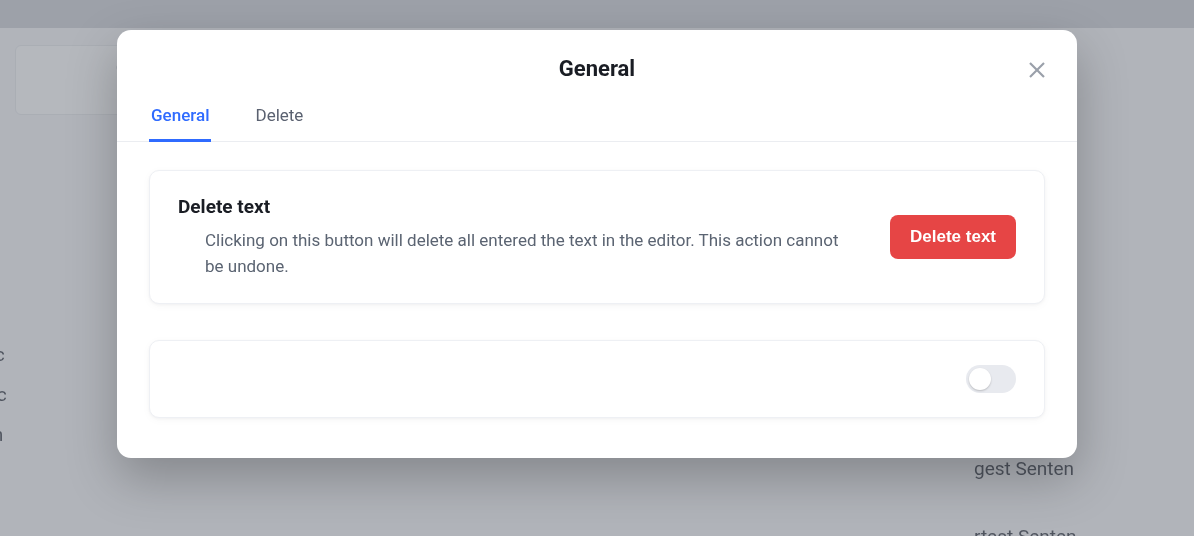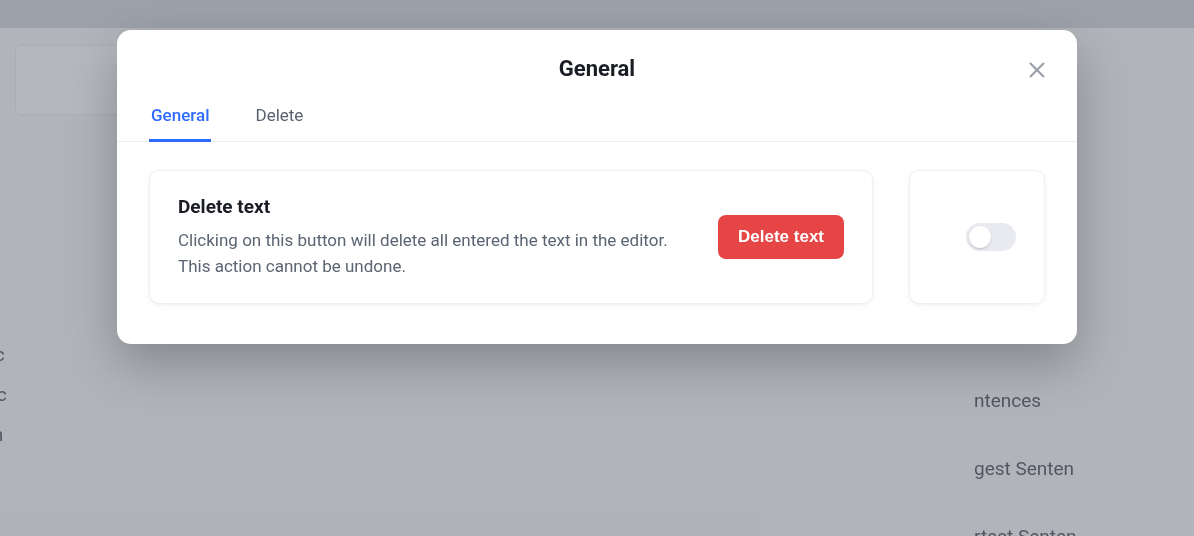--- a/index.html
+++ b/index.html
@@ -99,21 +99,21 @@
   }
   .tab.active {
     color: #2f6bff;
     border-bottom-color: #2f6bff;
     font-weight: 500;
   }
 
   .panel-area {
     padding: 28px 32px 0 32px;
     display: flex;
-    flex-direction: row;
+    flex-direction: column;
     gap: 36px;
   }
   .panel {
     background: #fff;
     border: 1px solid #eef0f4;
     border-radius: 10px;
     box-shadow: 0 1px 3px rgba(20,25,40,0.04), 0 2px 10px rgba(20,25,40,0.03);
     padding: 24px 28px;
     display: flex;
     align-items: center;
@@ -124,20 +124,21 @@
     font-size: 19px;
     font-weight: 700;
     color: #1a1d24;
     margin-bottom: 10px;
   }
   .panel .info p {
     font-size: 17px;
     color: #5b6472;
     line-height: 1.5;
     max-width: 640px;
+    margin-left: 27px;
   }
   .btn-danger {
     background: #e64545;
     color: #fff;
     font-size: 17px;
     font-weight: 600;
     border: none;
     border-radius: 8px;
     padding: 12px 20px;
     cursor: pointer;

